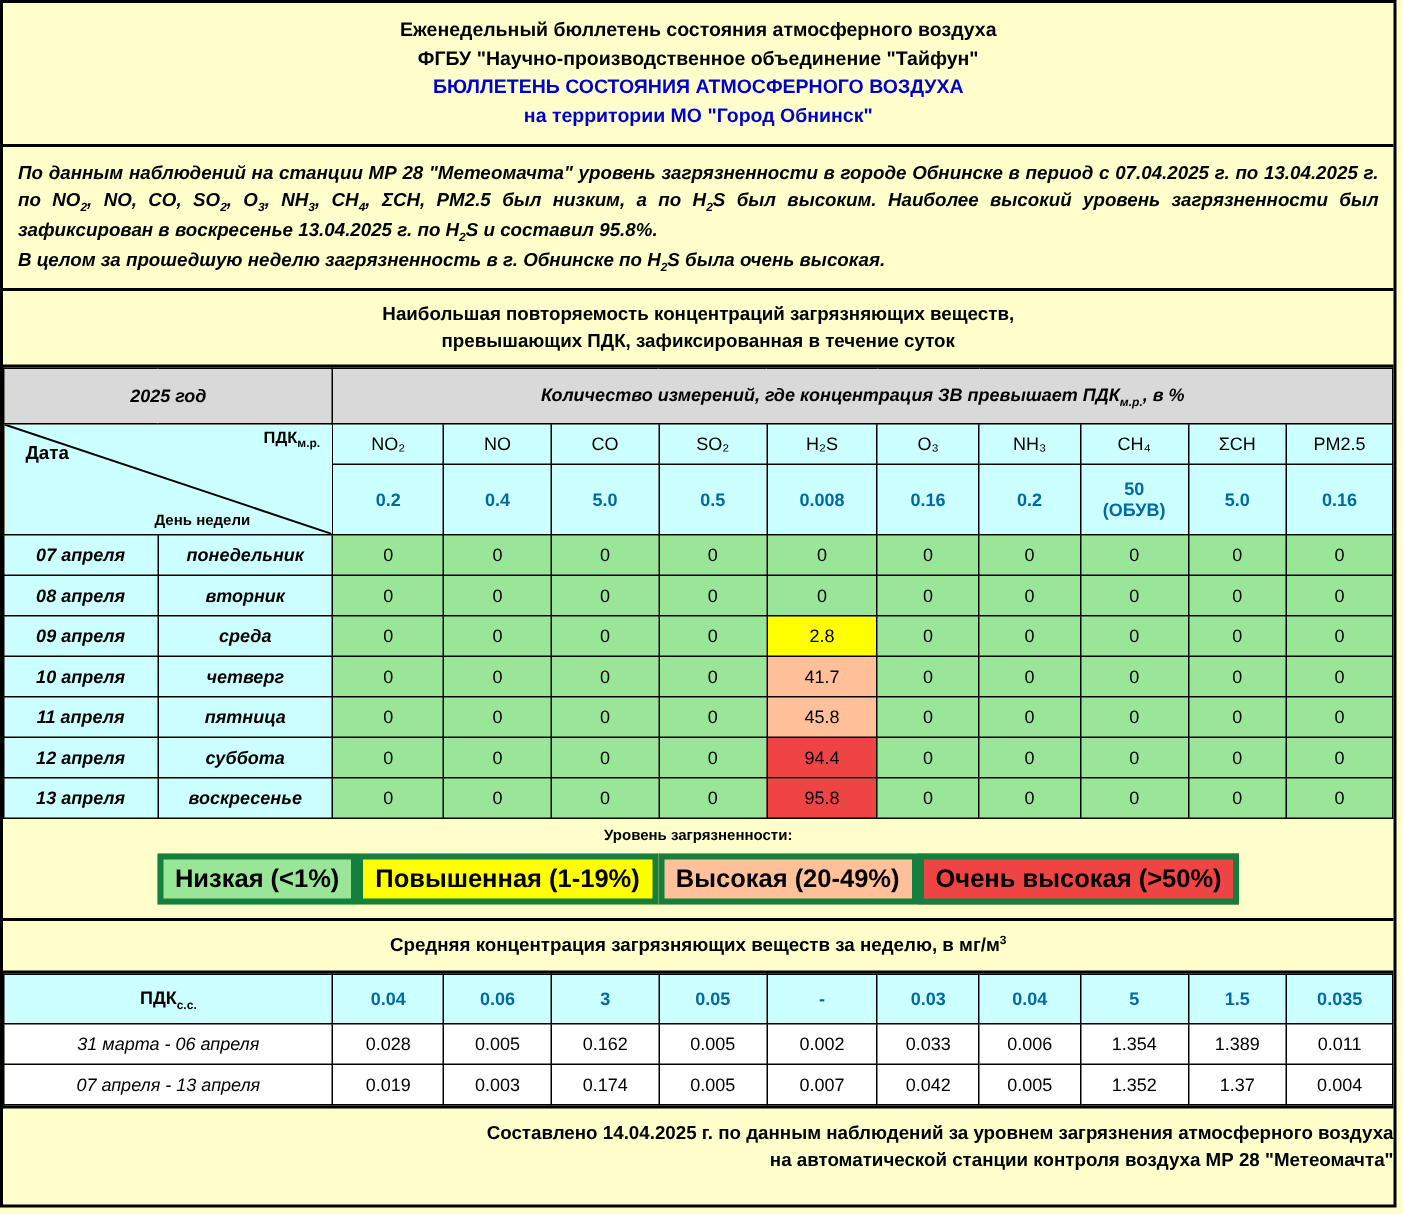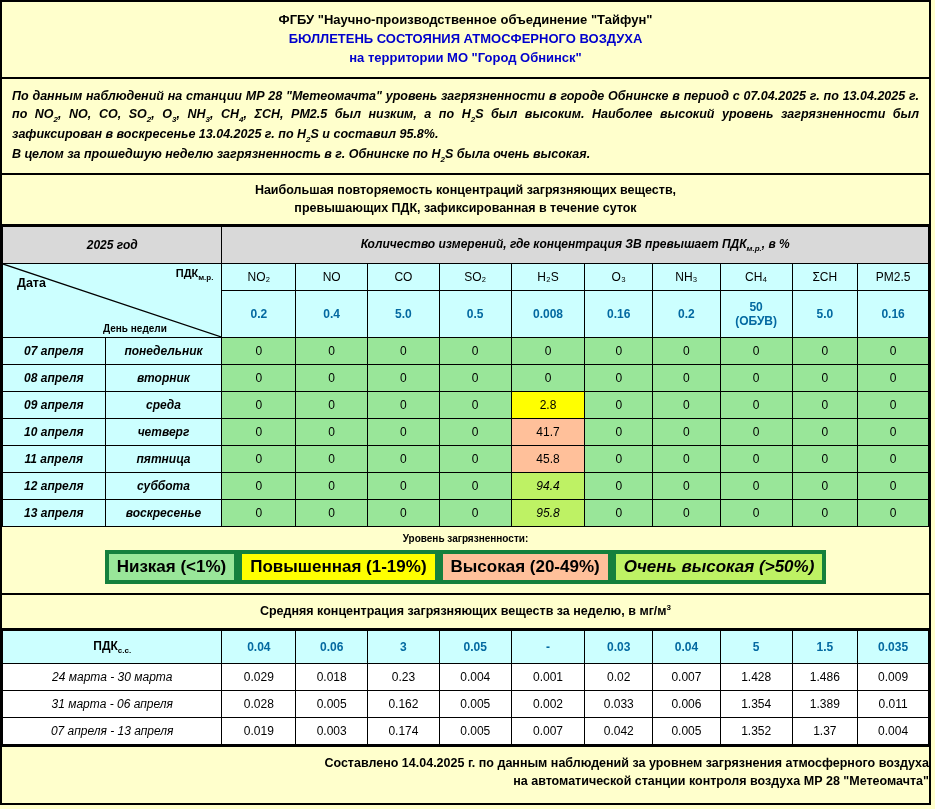--- a/index.html
+++ b/index.html
@@ -69,21 +69,21 @@
     vertical-align: middle;
     font-size: 12px;
     padding: 2px 1px;
     height: 22px;
   }
   .gray { background: #d9d9d9; }
   .cyan { background: #ccffff; }
   .green { background: #99e699; }
   .yellow { background: #ffff00; }
   .orange { background: #ffc09a; }
-  .red { background: #bef264; color: #000; font-style: italic; }
+  .red { background: #ef4444; color: #000; }
   .white { background: #ffffff; }
 
   .bold { font-weight: bold; }
   .blue { color: #0369a1; }
   .ital { font-style: italic; }
 
   .year-cell {
     font-weight: bold;
     font-style: italic;
     font-size: 13px;
@@ -158,20 +158,21 @@
     font-size: 12px;
     text-align: center;
   }
 </style>
 </head>
 <body>
 
 <div class="page">
 
   <div class="block hdr">
+    <div class="l1">Еженедельный бюллетень состояния атмосферного воздуха</div>
     <div class="l2">ФГБУ "Научно-производственное объединение "Тайфун"</div>
     <div class="l3">БЮЛЛЕТЕНЬ СОСТОЯНИЯ АТМОСФЕРНОГО ВОЗДУХА</div>
     <div class="l4">на территории МО "Город Обнинск"</div>
   </div>
 
   <div class="block summary">
     <span>По данным наблюдений на станции МР 28 "Метеомачта" уровень загрязненности в городе Обнинске в период с 07.04.2025 г. по 13.04.2025 г. по NO</span><sub>2</sub><span>, NO, CO, SO</span><sub>2</sub><span>, O</span><sub>3</sub><span>, NH</span><sub>3</sub><span>, CH</span><sub>4</sub><span>, ΣCH, PM2.5 был низким, а по H</span><sub>2</sub><span>S был высоким. Наиболее высокий уровень загрязненности был зафиксирован в воскресенье 13.04.2025 г. по H</span><sub>2</sub><span>S и составил 95.8%.</span>
     <span class="center"><span>В целом за прошедшую неделю загрязненность в г. Обнинске по H</span><sub>2</sub><span>S была очень высокая.</span></span>
   </div>
 
@@ -373,33 +374,20 @@
       <td class="cyan bold blue">3</td>
       <td class="cyan bold blue">0.05</td>
       <td class="cyan bold blue">-</td>
       <td class="cyan bold blue">0.03</td>
       <td class="cyan bold blue">0.04</td>
       <td class="cyan bold blue">5</td>
       <td class="cyan bold blue">1.5</td>
       <td class="cyan bold blue">0.035</td>
     </tr>
     <tr>
-      <td class="white avg-row-label">24 марта - 30 марта</td>
-      <td class="white">0.029</td>
-      <td class="white">0.018</td>
-      <td class="white">0.23</td>
-      <td class="white">0.004</td>
-      <td class="white">0.001</td>
-      <td class="white">0.02</td>
-      <td class="white">0.007</td>
-      <td class="white">1.428</td>
-      <td class="white">1.486</td>
-      <td class="white">0.009</td>
-    </tr>
-    <tr>
       <td class="white avg-row-label">31 марта - 06 апреля</td>
       <td class="white">0.028</td>
       <td class="white">0.005</td>
       <td class="white">0.162</td>
       <td class="white">0.005</td>
       <td class="white">0.002</td>
       <td class="white">0.033</td>
       <td class="white">0.006</td>
       <td class="white">1.354</td>
       <td class="white">1.389</td>

